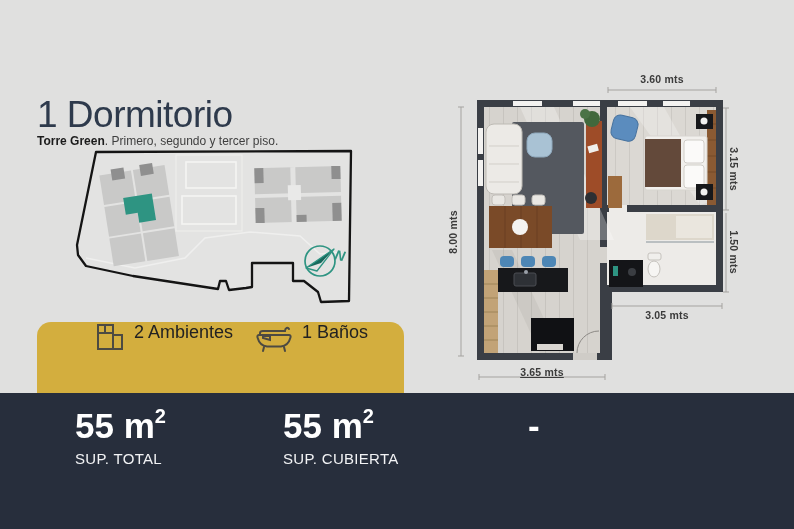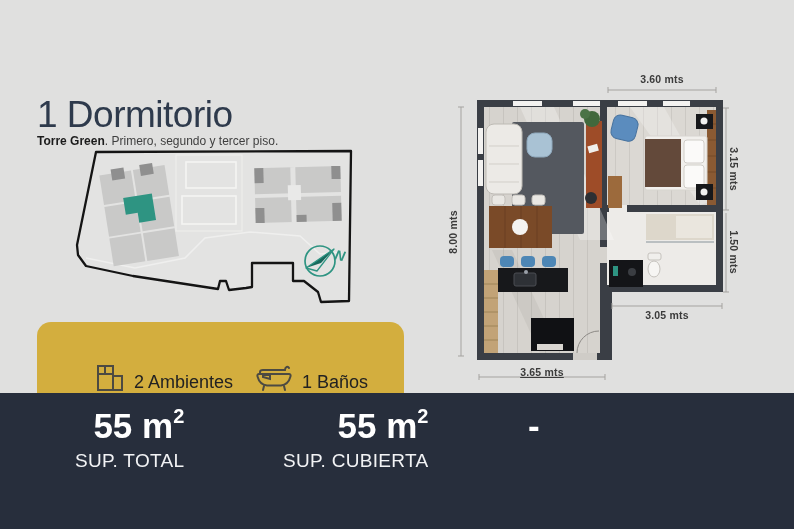--- a/index.html
+++ b/index.html
@@ -9,38 +9,38 @@
   
   .title{position:absolute;left:37px;top:94px;font-size:37px;font-weight:400;color:#2e3a4c;letter-spacing:-.5px;}
   .subtitle{position:absolute;left:37px;top:134px;font-size:12px;color:#3f3f3f;}
   .subtitle b{color:#1b1b1b;font-weight:700;}
 
   
   .siteplan{position:absolute;left:60px;top:145px;width:320px;height:165px;}
 
   
   .features{position:absolute;left:37px;top:322px;width:367px;height:71px;background:#d3ae3e;border-radius:14px 14px 0 0;}
-  .feature-item{position:absolute;top:0;height:71px;display:flex;align-items:flex-end;}
+  .feature-item{position:absolute;top:0;height:71px;display:flex;align-items:flex-start;}
   .feature-item .txt{font-size:18px;color:#222;}
   .feat-1{left:58px;}
   .feat-2{left:218px;}
   .feat-icon{margin-right:9px;display:block;}
 
   
   .floorplan{position:absolute;left:440px;top:70px;width:300px;height:325px;}
   .dim{position:absolute;width:90px;text-align:center;font-size:10.5px;font-weight:700;color:#3b3b3b;letter-spacing:.2px;}
   .dim.v{transform:rotate(90deg);}
   .dim.vl{transform:rotate(-90deg);}
 
   
-  .summary{position:absolute;left:0;top:393px;width:794px;height:136px;background:#272e3c;text-align:right;}
+  .summary{position:absolute;left:0;top:393px;width:794px;height:136px;background:#272e3c;}
   .sumcol{position:absolute;top:14px;color:#fff;}
   .sumcol .val{font-size:35px;font-weight:700;line-height:1.1;}
   .sumcol .val sup{font-size:20px;font-weight:700;position:relative;top:-2px;vertical-align:super;}
-  .sumcol .lbl{margin-top:4px;font-size:19px;font-weight:400;color:#f2f3f5;letter-spacing:.3px;}
+  .sumcol .lbl{margin-top:4px;font-size:15px;font-weight:400;color:#f2f3f5;letter-spacing:.3px;}
   .col-1{left:75px;}
   .col-2{left:283px;}
   .col-3{left:528px;}
 </style>
 </head>
 <body>
 
 <div id="stage">
 
   <div class="title">1 Dormitorio</div>

